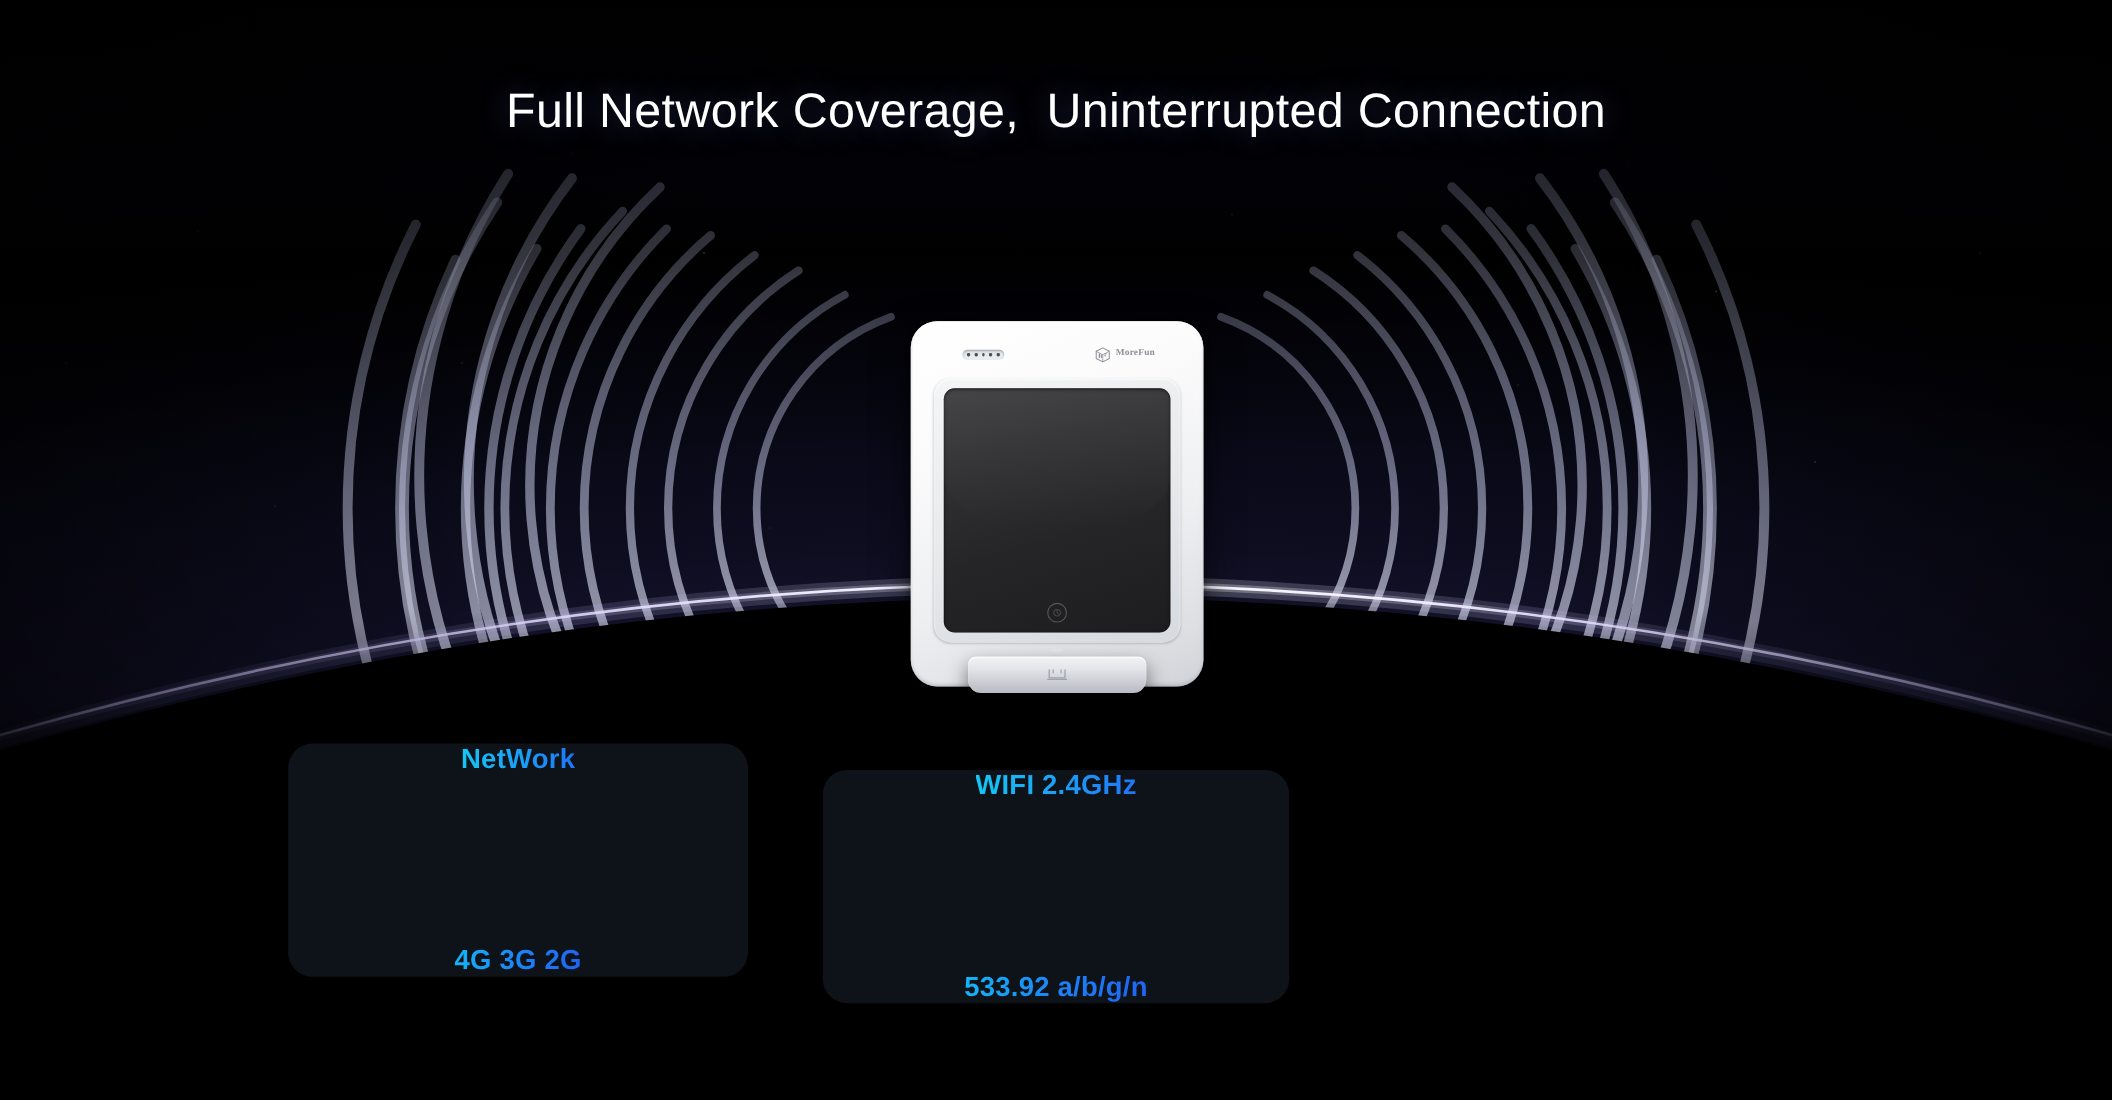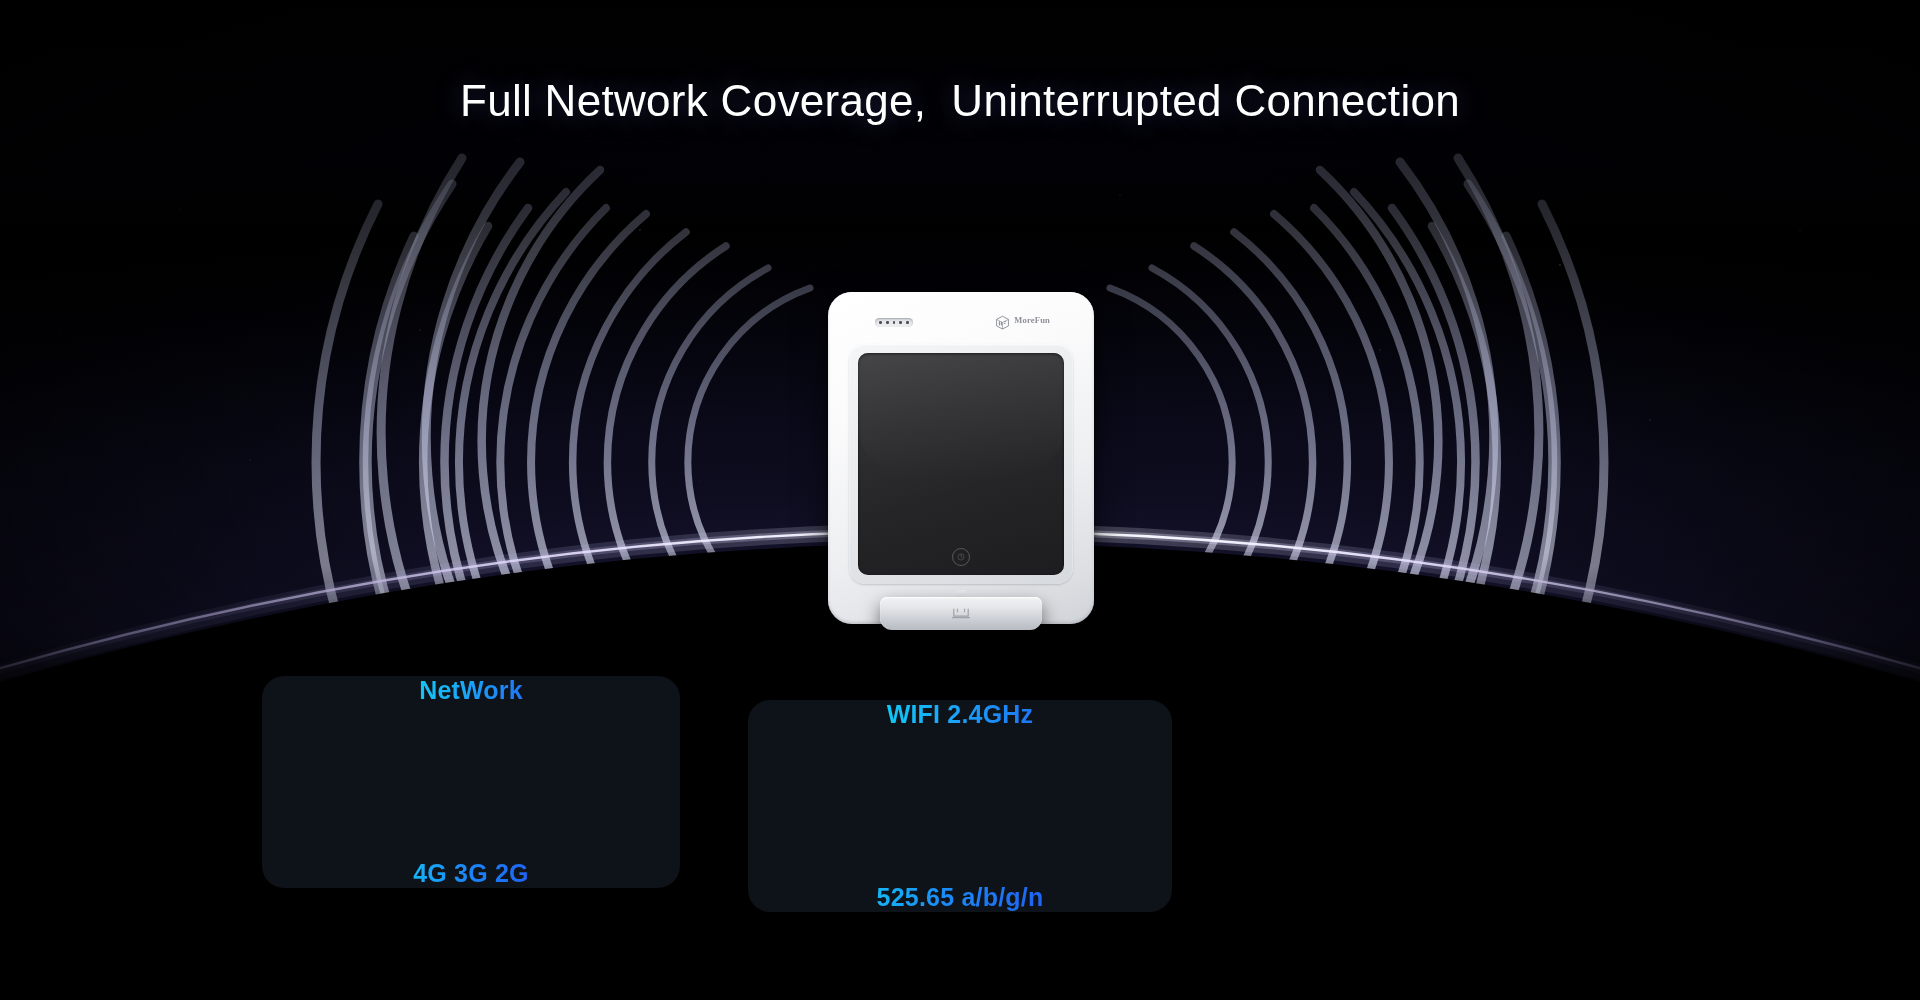--- a/index.html
+++ b/index.html
@@ -309,19 +309,19 @@
 
   <div class="cards">
 
     <div class="card c1">
       <div class="card-l1">NetWork</div>
       <div class="card-l2">4G 3G 2G</div>
     </div>
 
     <div class="card c2">
       <div class="card-l1">WIFI 2.4GHz</div>
-      <div class="card-l2">525.65 a/b/g/n</div>
+      <div class="card-l2">533.92 a/b/g/n</div>
     </div>
 
 
   </div>
 
 </div>
 
 </body></html>

